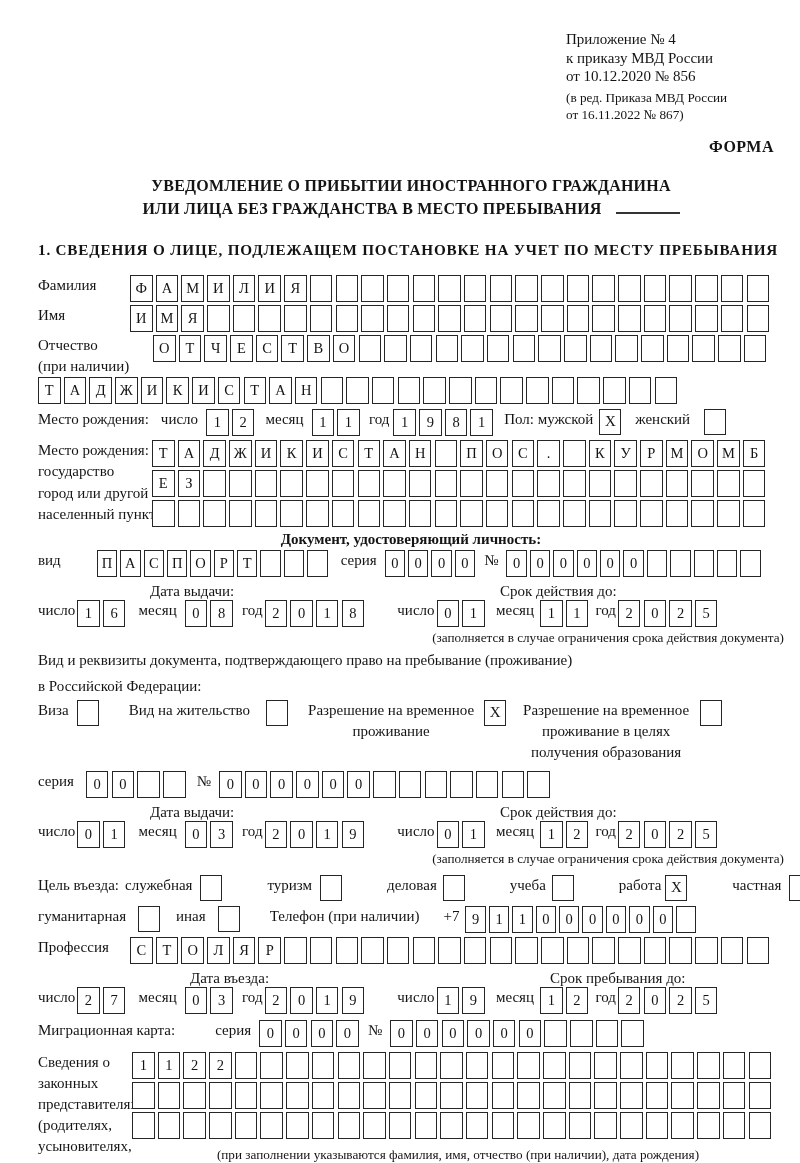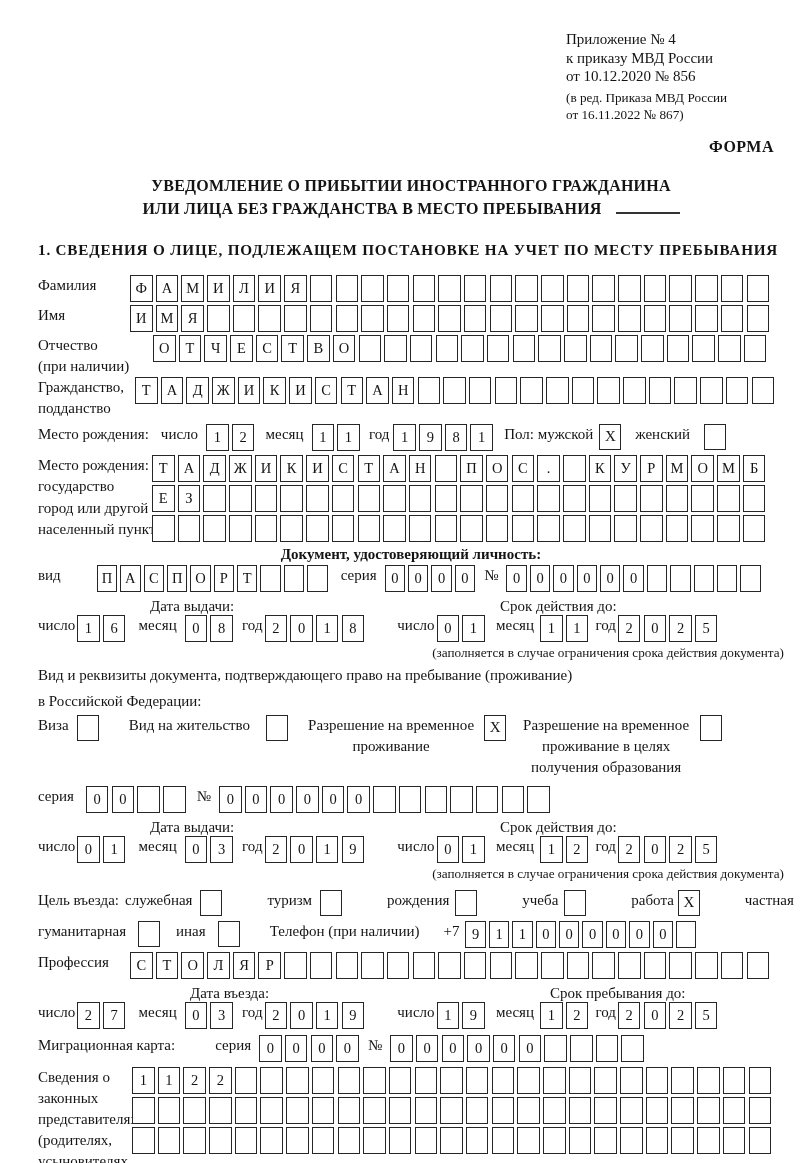--- a/index.html
+++ b/index.html
@@ -163,24 +163,20 @@
         <span class="cell"></span>
         <span class="cell"></span>
         <span class="cell"></span>
         <span class="cell"></span>
         <span class="cell"></span>
         <span class="cell"></span>
       </span>
   </div>
 
   <div class="row">
-    <span class="labelcol" style="width:97px;flex:none;">
-      <div>Гражданство,</div>
-      <div>подданство</div>
-    </span>
     <span class="cells">
         <span class="cell">Т</span>
         <span class="cell">А</span>
         <span class="cell">Д</span>
         <span class="cell">Ж</span>
         <span class="cell">И</span>
         <span class="cell">К</span>
         <span class="cell">И</span>
         <span class="cell">С</span>
         <span class="cell">Т</span>
@@ -488,21 +484,21 @@
     <span class="pair">
       <span class="lbl">Цель въезда:</span>
       <span class="lbl ml6">служебная</span>
       <span class="cb ml8"></span>
     </span>
     <span class="pair">
       <span class="lbl">туризм</span>
       <span class="cb ml8"></span>
     </span>
     <span class="pair">
-      <span class="lbl">рождения</span>
+      <span class="lbl">деловая</span>
       <span class="cb ml6"></span>
     </span>
     <span class="pair">
       <span class="lbl">учеба</span>
       <span class="cb ml6"></span>
     </span>
     <span class="pair">
       <span class="lbl">работа</span>
       <span class="cb ml4">X</span>
     </span>

